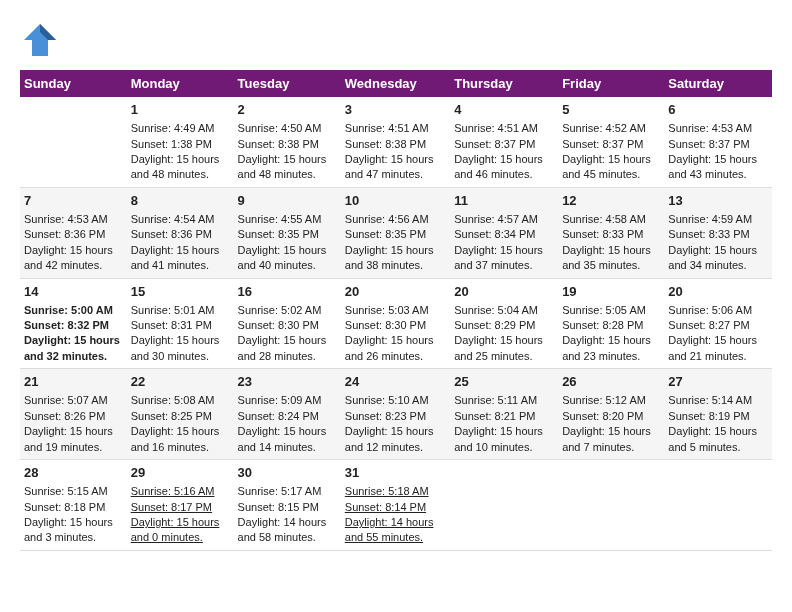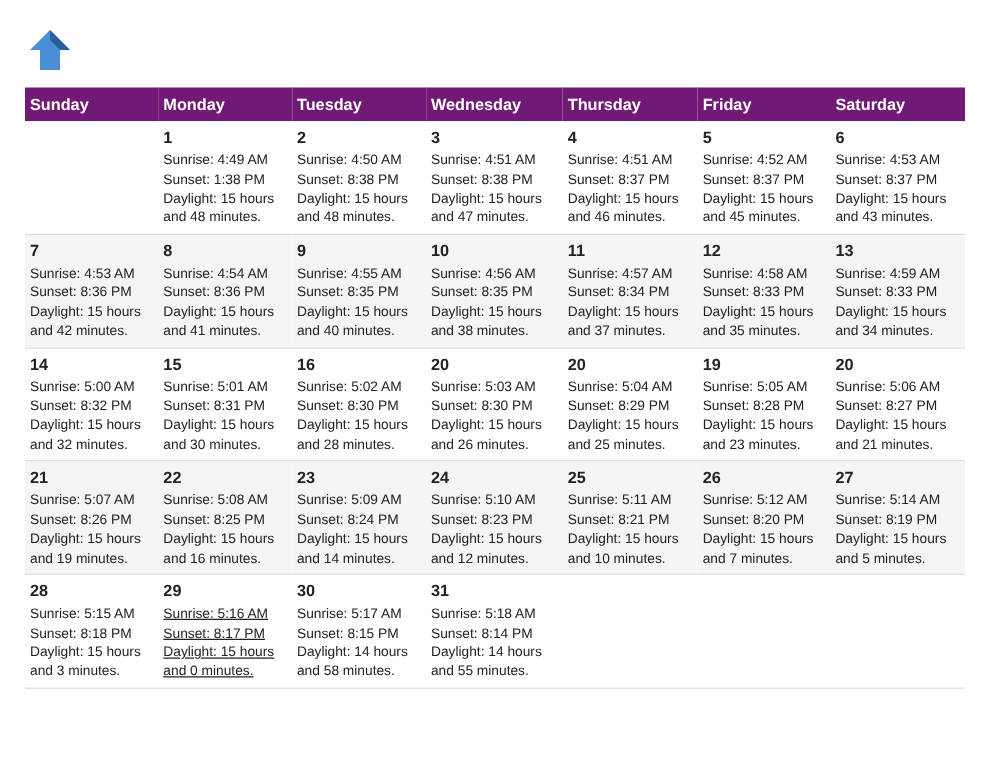--- a/index.html
+++ b/index.html
@@ -169,21 +169,21 @@
         <td><span class="day-num">12</span><span style="white-space: pre-line;">Sunrise: 4:58 AM
 Sunset: 8:33 PM
 Daylight: 15 hours
 and 35 minutes.</span></td>
         <td><span class="day-num">13</span><span style="white-space: pre-line;">Sunrise: 4:59 AM
 Sunset: 8:33 PM
 Daylight: 15 hours
 and 34 minutes.</span></td>
       </tr>
       <tr>
-        <td><span class="day-num">14</span><span style="white-space: pre-line;">Sunrise: 5:00 AM
+        <td><span class="day-num">14</span><span style="white-space: pre-line; font-weight: bold;">Sunrise: 5:00 AM
 Sunset: 8:32 PM
 Daylight: 15 hours
 and 32 minutes.</span></td>
         <td><span class="day-num">15</span><span style="white-space: pre-line;">Sunrise: 5:01 AM
 Sunset: 8:31 PM
 Daylight: 15 hours
 and 30 minutes.</span></td>
         <td><span class="day-num">16</span><span style="white-space: pre-line;">Sunrise: 5:02 AM
 Sunset: 8:30 PM
 Daylight: 15 hours
@@ -241,21 +241,21 @@
 Daylight: 15 hours
 and 3 minutes.</span></td>
         <td><span class="day-num">29</span><span style="white-space: pre-line; text-decoration: underline;">Sunrise: 5:16 AM
 Sunset: 8:17 PM
 Daylight: 15 hours
 and 0 minutes.</span></td>
         <td><span class="day-num">30</span><span style="white-space: pre-line;">Sunrise: 5:17 AM
 Sunset: 8:15 PM
 Daylight: 14 hours
 and 58 minutes.</span></td>
-        <td><span class="day-num">31</span><span style="white-space: pre-line;">Sunrise: 5:18 AM
+        <td><span class="day-num">31</span><span style="white-space: pre-line; text-decoration: underline;">Sunrise: 5:18 AM
 Sunset: 8:14 PM
 Daylight: 14 hours
 and 55 minutes.</span></td>
         <td></td>
         <td></td>
         <td></td>
       </tr>
     </tbody>
 </table>
 

